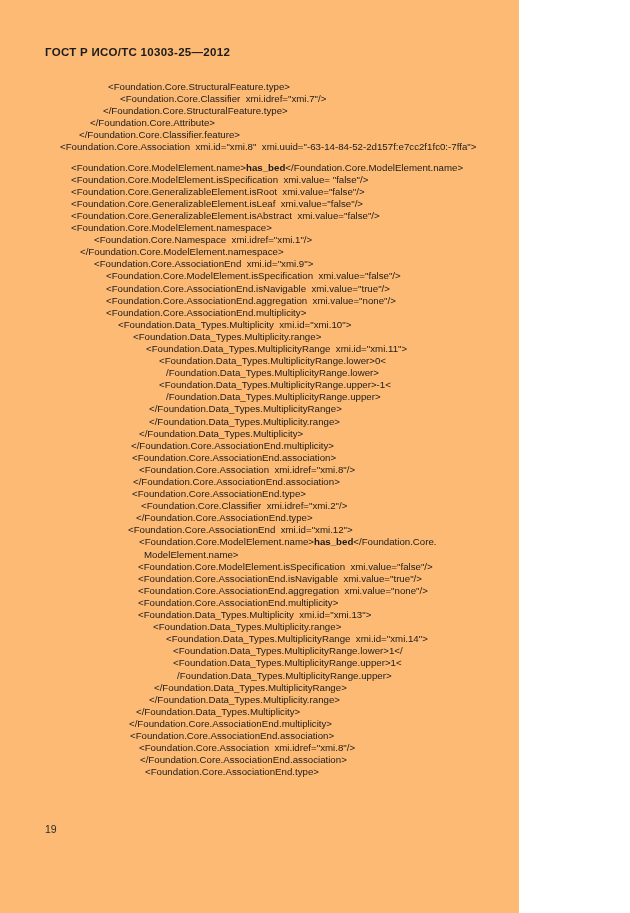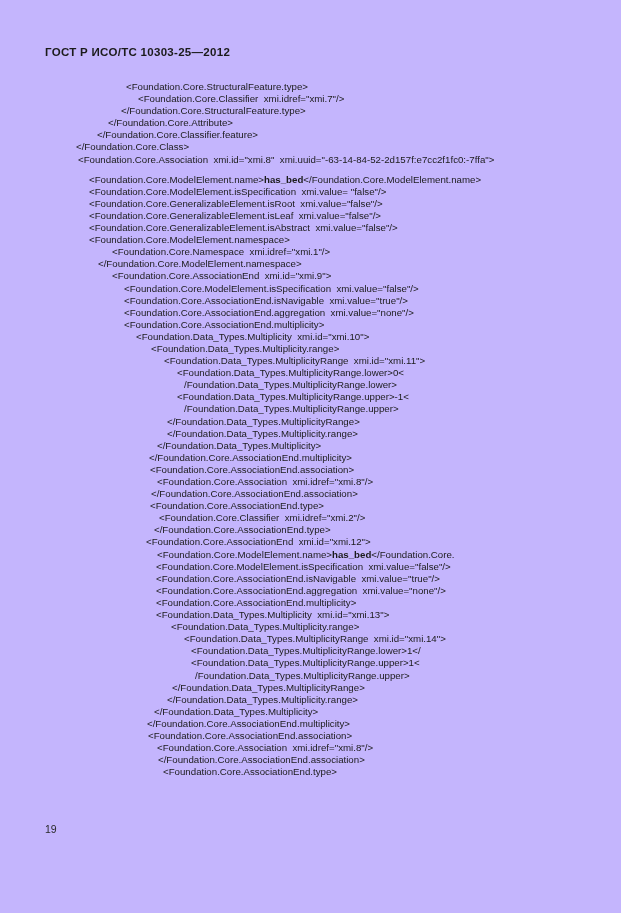--- a/index.html
+++ b/index.html
@@ -2,40 +2,40 @@
 <html><head>
 <meta charset="utf-8">
 <style>
   html, body {
     margin: 0;
     padding: 0;
     background: #ffffff;
   }
   .page {
     position: relative;
-    width: 621px;
+    width: 519px;
     height: 913px;
-    background: #c4b5fd;
+    background: #fdba74;
     overflow: hidden;
     font-family: "Liberation Sans", sans-serif;
     color: #1b1b1b;
     text-decoration: underline;
   }
   .doc-header {
     position: absolute;
     left: 45px;
     top: 46px;
     font-size: 11.5px;
     font-weight: bold;
     letter-spacing: 0.3px;
     white-space: pre;
   }
   .code-listing {
     position: absolute;
-    left: 76px;
+    left: 58px;
     top: 81px;
     font-size: 9.7px;
     line-height: 12.1px;
   }
   .code-line {
     white-space: pre;
   }
   .code-line .bold {
     font-weight: bold;
   }
@@ -52,21 +52,20 @@
 
 <div class="page">
   <div class="doc-header">ГОСТ Р ИСО/ТС 10303-25—2012</div>
 
   <div class="code-listing">
       <div class="code-line" style="padding-left: 50px;"><span>&lt;Foundation.Core.StructuralFeature.type&gt;</span></div>
       <div class="code-line" style="padding-left: 62px;"><span>&lt;Foundation.Core.Classifier  xmi.idref="xmi.7"/&gt;</span></div>
       <div class="code-line" style="padding-left: 45px;"><span>&lt;/Foundation.Core.StructuralFeature.type&gt;</span></div>
       <div class="code-line" style="padding-left: 32px;"><span>&lt;/Foundation.Core.Attribute&gt;</span></div>
       <div class="code-line" style="padding-left: 21px;"><span>&lt;/Foundation.Core.Classifier.feature&gt;</span></div>
-      <div class="code-line" style="padding-left: 0px;"><span>&lt;/Foundation.Core.Class&gt;</span></div>
       <div class="code-line" style="padding-left: 2px;"><span>&lt;Foundation.Core.Association  xmi.id="xmi.8"  xmi.uuid="-63-14-84-52-2d157f:e7cc2f1fc0:-7ffa"&gt;</span></div>
       <div class="code-line" style="padding-left: 13px; margin-top: 8px;"><span>&lt;Foundation.Core.ModelElement.name&gt;</span><span class="bold">has_bed</span><span>&lt;/Foundation.Core.ModelElement.name&gt;</span></div>
       <div class="code-line" style="padding-left: 13px;"><span>&lt;Foundation.Core.ModelElement.isSpecification  xmi.value= "false"/&gt;</span></div>
       <div class="code-line" style="padding-left: 13px;"><span>&lt;Foundation.Core.GeneralizableElement.isRoot  xmi.value="false"/&gt;</span></div>
       <div class="code-line" style="padding-left: 13px;"><span>&lt;Foundation.Core.GeneralizableElement.isLeaf  xmi.value="false"/&gt;</span></div>
       <div class="code-line" style="padding-left: 13px;"><span>&lt;Foundation.Core.GeneralizableElement.isAbstract  xmi.value="false"/&gt;</span></div>
       <div class="code-line" style="padding-left: 13px;"><span>&lt;Foundation.Core.ModelElement.namespace&gt;</span></div>
       <div class="code-line" style="padding-left: 36px;"><span>&lt;Foundation.Core.Namespace  xmi.idref="xmi.1"/&gt;</span></div>
       <div class="code-line" style="padding-left: 22px;"><span>&lt;/Foundation.Core.ModelElement.namespace&gt;</span></div>
       <div class="code-line" style="padding-left: 36px;"><span>&lt;Foundation.Core.AssociationEnd  xmi.id="xmi.9"&gt;</span></div>
@@ -86,20 +85,21 @@
       <div class="code-line" style="padding-left: 81px;"><span>&lt;/Foundation.Data_Types.Multiplicity&gt;</span></div>
       <div class="code-line" style="padding-left: 73px;"><span>&lt;/Foundation.Core.AssociationEnd.multiplicity&gt;</span></div>
       <div class="code-line" style="padding-left: 74px;"><span>&lt;Foundation.Core.AssociationEnd.association&gt;</span></div>
       <div class="code-line" style="padding-left: 81px;"><span>&lt;Foundation.Core.Association  xmi.idref="xmi.8"/&gt;</span></div>
       <div class="code-line" style="padding-left: 75px;"><span>&lt;/Foundation.Core.AssociationEnd.association&gt;</span></div>
       <div class="code-line" style="padding-left: 74px;"><span>&lt;Foundation.Core.AssociationEnd.type&gt;</span></div>
       <div class="code-line" style="padding-left: 83px;"><span>&lt;Foundation.Core.Classifier  xmi.idref="xmi.2"/&gt;</span></div>
       <div class="code-line" style="padding-left: 78px;"><span>&lt;/Foundation.Core.AssociationEnd.type&gt;</span></div>
       <div class="code-line" style="padding-left: 70px;"><span>&lt;Foundation.Core.AssociationEnd  xmi.id="xmi.12"&gt;</span></div>
       <div class="code-line" style="padding-left: 81px;"><span>&lt;Foundation.Core.ModelElement.name&gt;</span><span class="bold">has_bed</span><span>&lt;/Foundation.Core.</span></div>
+      <div class="code-line" style="padding-left: 86px;"><span>ModelElement.name&gt;</span></div>
       <div class="code-line" style="padding-left: 80px;"><span>&lt;Foundation.Core.ModelElement.isSpecification  xmi.value="false"/&gt;</span></div>
       <div class="code-line" style="padding-left: 80px;"><span>&lt;Foundation.Core.AssociationEnd.isNavigable  xmi.value="true"/&gt;</span></div>
       <div class="code-line" style="padding-left: 80px;"><span>&lt;Foundation.Core.AssociationEnd.aggregation  xmi.value="none"/&gt;</span></div>
       <div class="code-line" style="padding-left: 80px;"><span>&lt;Foundation.Core.AssociationEnd.multiplicity&gt;</span></div>
       <div class="code-line" style="padding-left: 80px;"><span>&lt;Foundation.Data_Types.Multiplicity  xmi.id="xmi.13"&gt;</span></div>
       <div class="code-line" style="padding-left: 95px;"><span>&lt;Foundation.Data_Types.Multiplicity.range&gt;</span></div>
       <div class="code-line" style="padding-left: 108px;"><span>&lt;Foundation.Data_Types.MultiplicityRange  xmi.id="xmi.14"&gt;</span></div>
       <div class="code-line" style="padding-left: 115px;"><span>&lt;Foundation.Data_Types.MultiplicityRange.lower&gt;1&lt;/</span></div>
       <div class="code-line" style="padding-left: 115px;"><span>&lt;Foundation.Data_Types.MultiplicityRange.upper&gt;1&lt;</span></div>
       <div class="code-line" style="padding-left: 119px;"><span>/Foundation.Data_Types.MultiplicityRange.upper&gt;</span></div>

